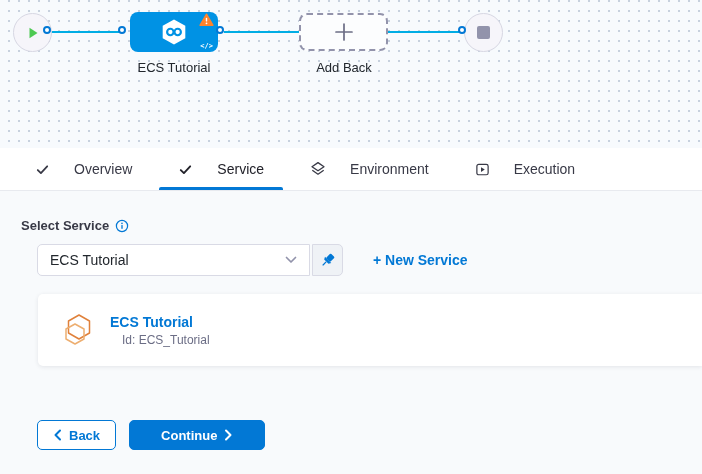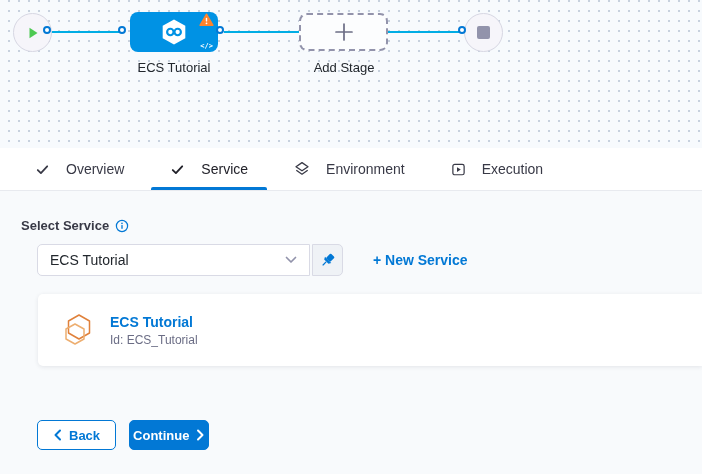--- a/index.html
+++ b/index.html
@@ -54,21 +54,21 @@
     border: 2px dashed #9293ab; border-radius: 8px; background: #fcfdfe;
     display: flex; align-items: center; justify-content: center; cursor: pointer;
   }
 
   
   .tabbar {
     height: 43px; background: #fff; border-bottom: 1px solid #e8eaef;
     display: flex; align-items: stretch; padding-left: 16px;
   }
   .tab {
-    position: relative; display: flex; align-items: center; gap: 16px;
+    position: relative; display: flex; align-items: center; gap: 24px;
     padding: 0 19px; margin-right: 8px; font-size: 14px; color: #383946; cursor: pointer;
   }
   .tab .tab-label { white-space: nowrap; }
   .tab.active { font-weight: normal; color: #22222a; }
   .tab.active::after {
     content: ""; position: absolute; left: 0; right: 0; bottom: 0;
     height: 3px; background: #0278d5; border-radius: 2px 2px 0 0;
   }
 
   
@@ -96,30 +96,30 @@
     text-decoration: none; cursor: pointer;
   }
   .service-card {
     margin-left: 38px; margin-top: 18px; height: 72px; width: 664px;
     background: #fff; border-radius: 5px 0 0 5px;
     box-shadow: 0 1px 4px rgba(40, 41, 61, 0.10);
     display: flex; align-items: center; padding-left: 22px;
   }
   .card-text { margin-left: 14px; }
   .card-title { font-size: 14px; font-weight: bold; color: #0278d5; }
-  .card-id { font-size: 12px; color: #6b6d85; margin-top: 3px; }
+  .card-id { font-size: 12px; color: #6b6d85; margin-top: 3px; margin-left: 12px; }
 
   .footer-row { position: absolute; left: 37px; top: 229px; display: flex; gap: 13px; }
   .btn {
     display: flex; align-items: center; gap: 7px; height: 30px;
     border-radius: 5px; font-size: 13px; font-weight: bold;
     font-family: "Liberation Sans", sans-serif; cursor: pointer;
   }
   .btn-back { background: #fff; border: 1.5px solid #0278d5; color: #0278d5; padding: 0 15px; }
-  .btn-continue { background: #0278d5; border: 1.5px solid #0278d5; color: #fff; padding: 0 3px; }
+  .btn-continue { background: #0278d5; border: 1.5px solid #0278d5; color: #fff; padding: 0 31px; }
 
   .icon { display: inline-flex; line-height: 0; }
 </style>
 </head>
 <body>
 
 <div class="canvas">
   <div class="edge e1"></div>
   <div class="edge e2"></div>
   <div class="edge e3"></div>
@@ -151,21 +151,21 @@
   </div>
   <div class="node-label stage-lbl">ECS Tutorial</div>
 
   <div class="add-stage">
     <span class="icon">
       <svg width="22" height="22" viewBox="0 0 22 22">
           <path d="M11 3 V19 M3 11 H19" stroke="#6b6d85" stroke-width="1.7" stroke-linecap="round"></path>
         </svg>
     </span>
   </div>
-  <div class="node-label add-lbl">Add Stage</div>
+  <div class="node-label add-lbl">Add Back</div>
 
   <div class="endpoint-node end">
     <span class="end-square"></span>
   </div>
 
   <div class="port p1"></div>
   <div class="port p2"></div>
   <div class="port p3"></div>
   <div class="port p4"></div>
 </div>

